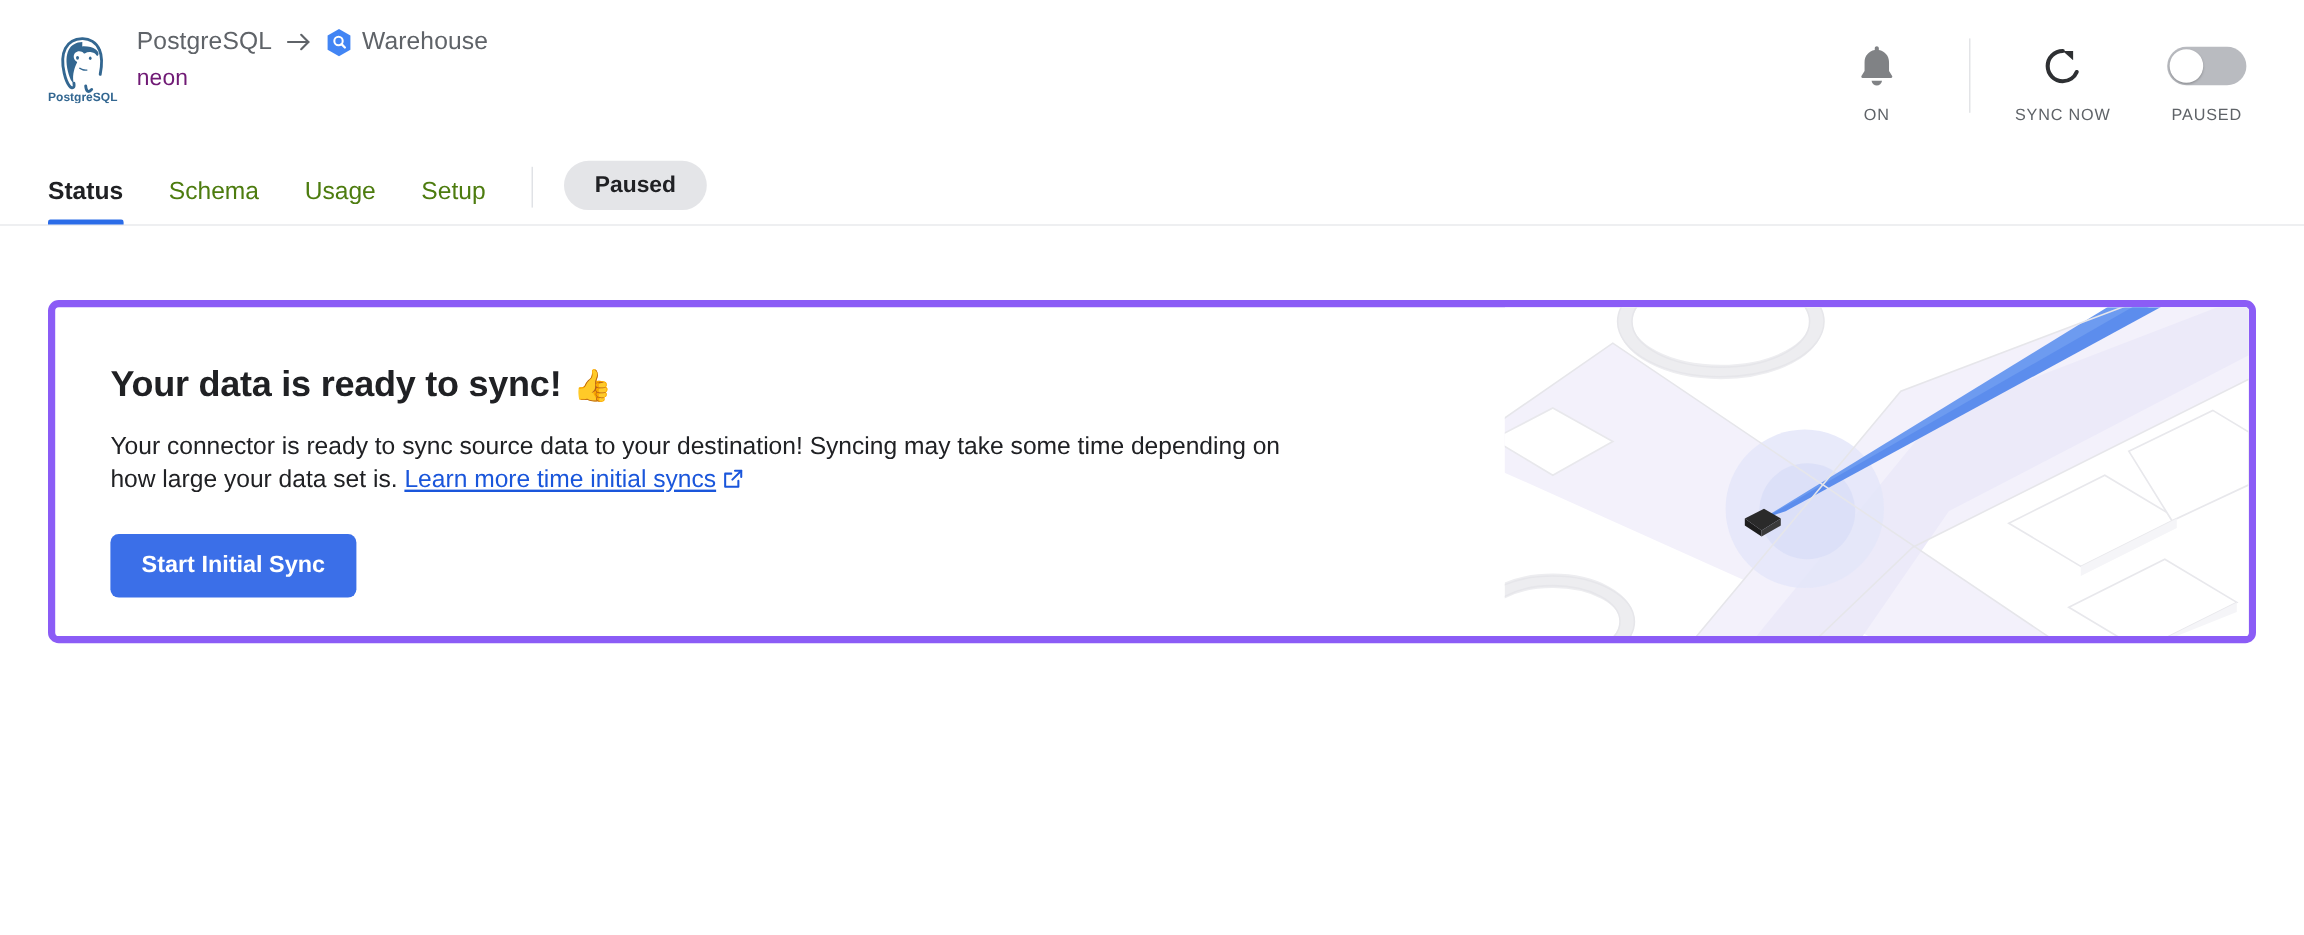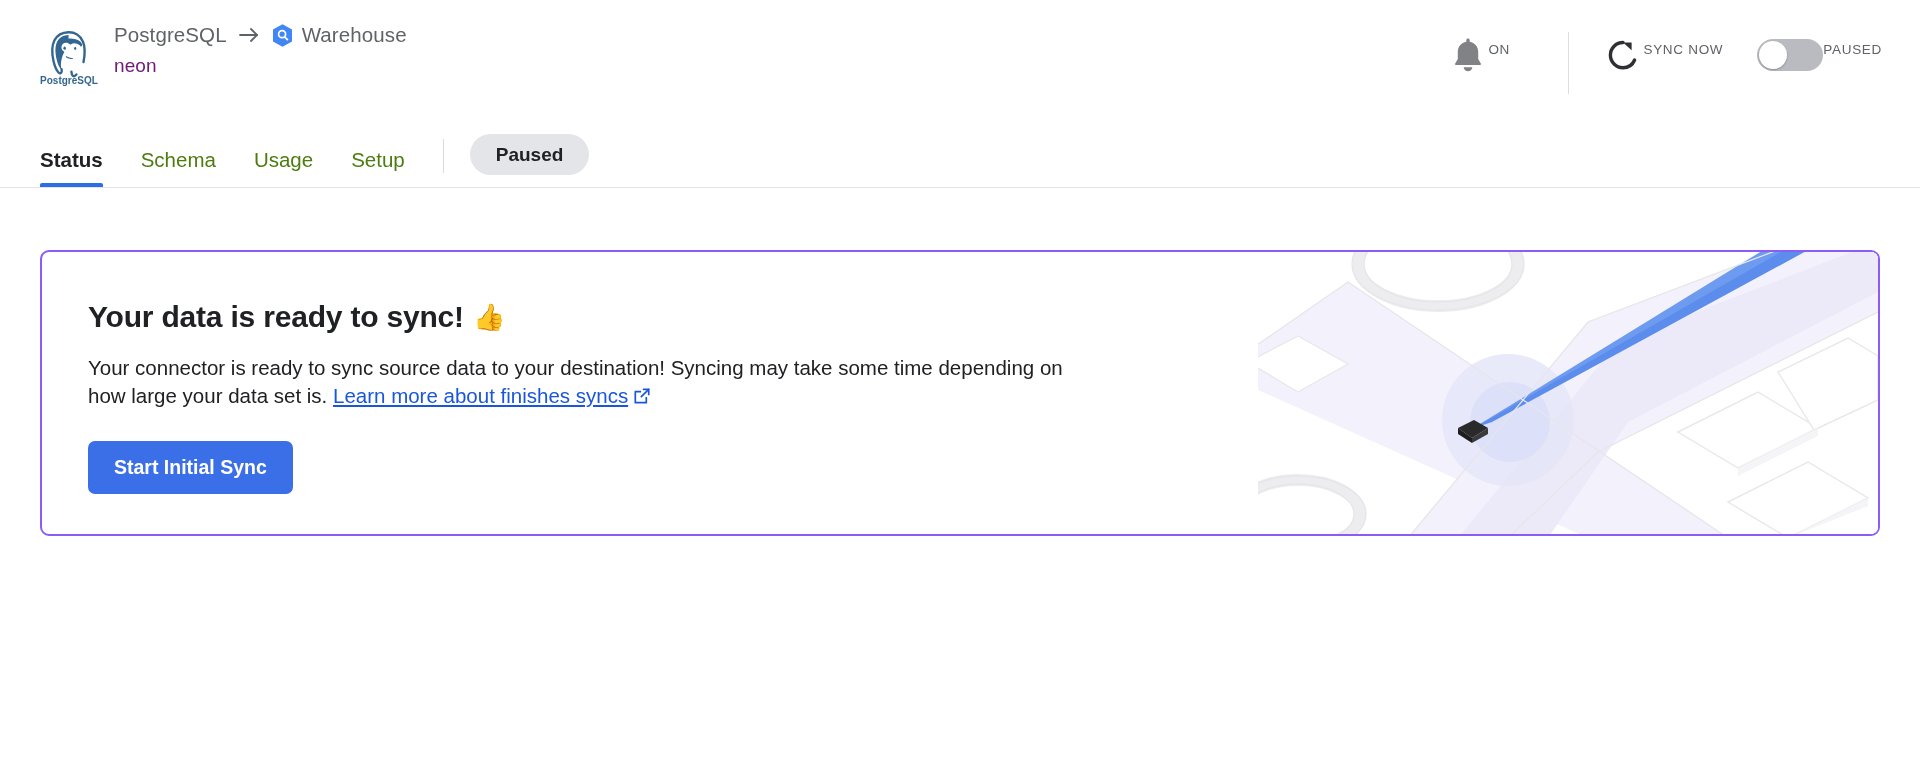--- a/index.html
+++ b/index.html
@@ -95,22 +95,22 @@
   
   .controls {
     position: absolute;
     right: 38px;
     top: 32px;
     display: flex;
     align-items: flex-start;
   }
   .ctrl {
     display: flex;
-    flex-direction: row;
-    align-items: flex-start;
+    flex-direction: column;
+    align-items: center;
     cursor: pointer;
     min-width: 86px;
   }
   .ctrl-icon { height: 46px; display: flex; align-items: center; justify-content: center; }
   .ctrl-label {
     font-size: 13.5px;
     letter-spacing: .7px;
     color: #5f6368;
     margin-top: 10px;
     text-transform: uppercase;
@@ -144,21 +144,21 @@
     border: 1px solid #e0e1e5;
     border-radius: 9px;
     padding: 22px 24px;
     font-size: 20.5px;
     color: #202124;
     background: #fff;
   }
   .ready-card {
     position: relative;
     margin-top: 22px;
-    border: 2px solid #8b5cf6;
+    border: 6px solid #8b5cf6;
     border-radius: 9px;
     height: 286px;
     background: #fff;
     overflow: hidden;
   }
   .card-content { position: relative; z-index: 2; padding: 48px 0 0 46px; max-width: 1060px; }
   .card-title {
     font-size: 30px;
     font-weight: bold;
     color: #202124;
@@ -347,21 +347,21 @@
         </g>
       </g>
     </svg>
 
     <div class="card-content">
       <div class="card-title">
         <span>Your data is ready to sync!</span>
         <span class="emoji">👍</span>
       </div>
       <div class="card-body">
-        <span>Your connector is ready to sync source data to your destination! Syncing may take some time depending on how large your data set is. </span><a class="card-link">Learn more about finishes syncs</a><svg class="ext-icon" width="18" height="18" viewBox="0 0 18 18">
+        <span>Your connector is ready to sync source data to your destination! Syncing may take some time depending on how large your data set is. </span><a class="card-link">Learn more time initial syncs</a><svg class="ext-icon" width="18" height="18" viewBox="0 0 18 18">
           <g fill="none" stroke="#1a56db" stroke-width="1.7" stroke-linecap="round" stroke-linejoin="round">
             <path d="M10.5 2.3h5.2v5.2"></path>
             <path d="M15.7 2.3 L8.3 9.7"></path>
             <path d="M13.3 10.6v5.1H2.3V4.7h5.1"></path>
           </g>
         </svg>
       </div>
       <button class="primary-btn">Start Initial Sync</button>
     </div>
 

